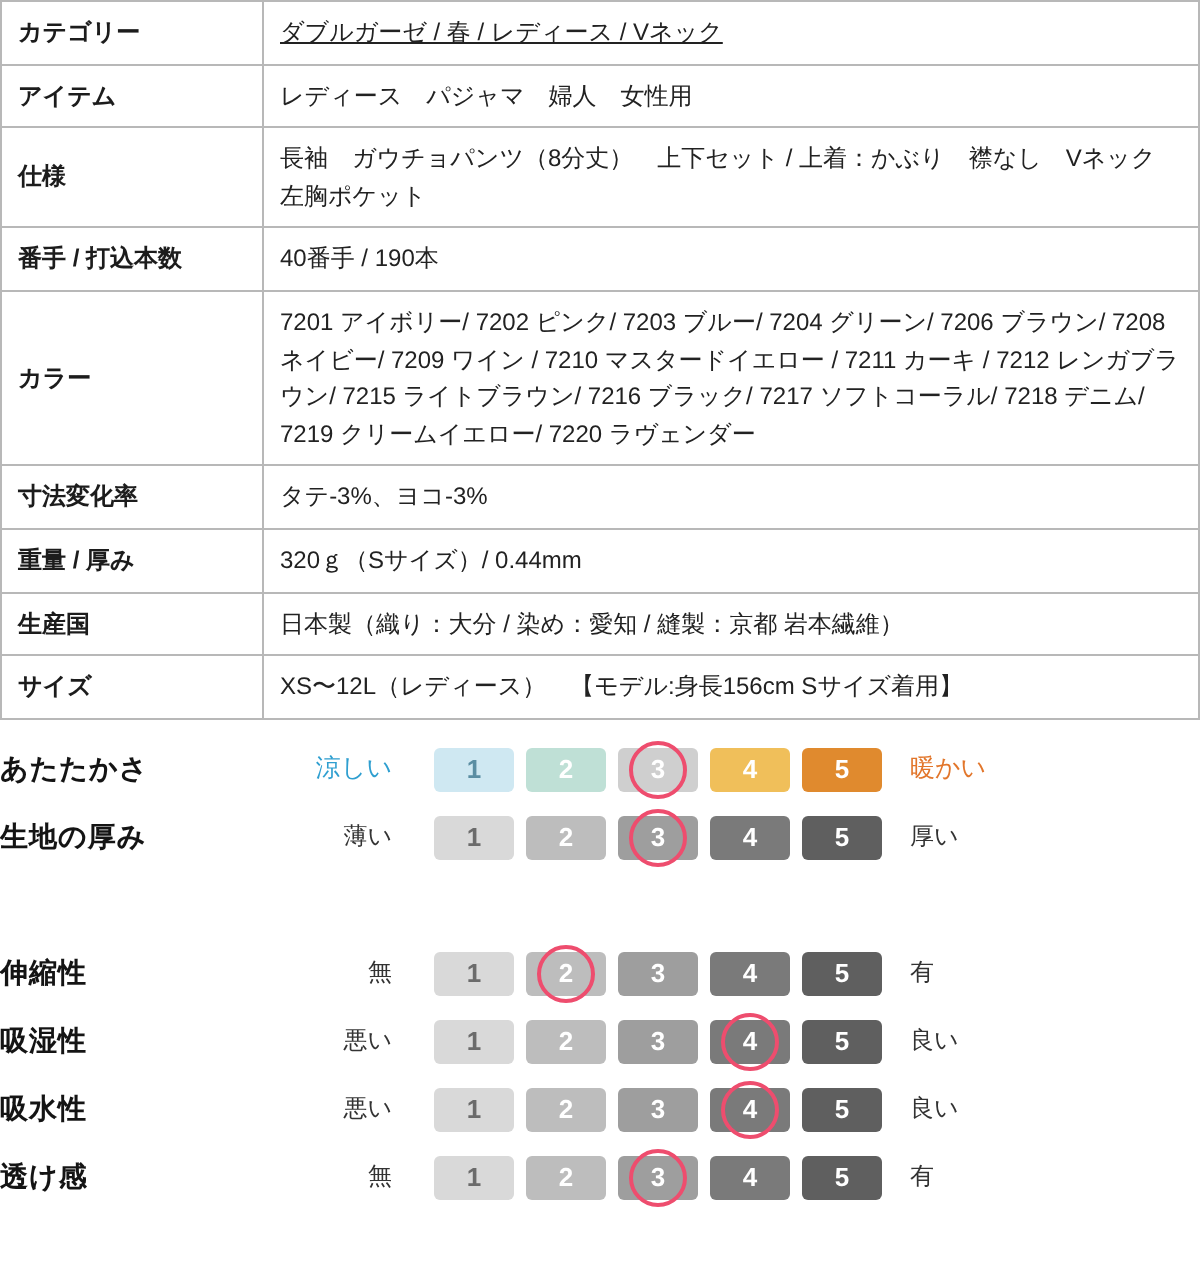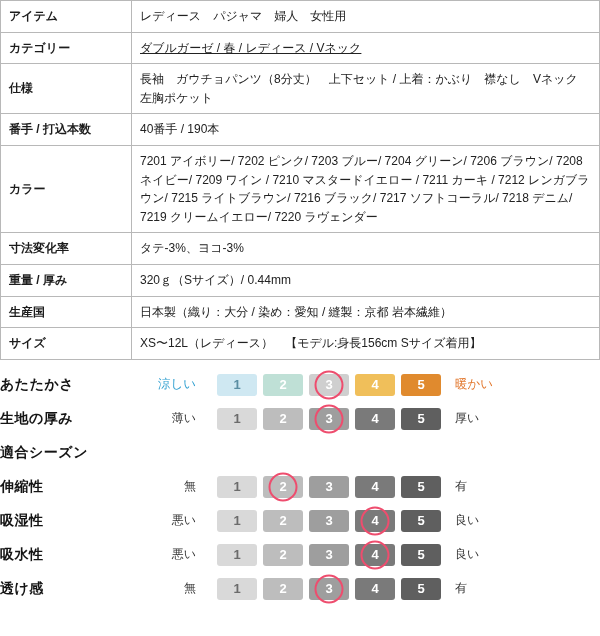--- a/index.html
+++ b/index.html
@@ -146,29 +146,29 @@
   }
 </style>
 </head>
 <body>
 
 <div class="page">
 
   <table class="spec">
     <tbody>
       <tr>
+        <td class="label">カテゴリー</td>
+        <td class="value">
+          <span class="val-line u">ダブルガーゼ / 春 / レディース / Vネック</span>
+        </td>
+      </tr>
+      <tr>
         <td class="label">アイテム</td>
         <td class="value">
           <span class="val-line">レディース　パジャマ　婦人　女性用</span>
-        </td>
-      </tr>
-      <tr>
-        <td class="label">カテゴリー</td>
-        <td class="value">
-          <span class="val-line u">ダブルガーゼ / 春 / レディース / Vネック</span>
         </td>
       </tr>
       <tr>
         <td class="label">仕様</td>
         <td class="value">
           <span class="val-line">長袖　ガウチョパンツ（8分丈）　上下セット / 上着：かぶり　襟なし　Vネック</span>
           <span class="val-line">左胸ポケット</span>
         </td>
       </tr>
       <tr>
@@ -238,21 +238,20 @@
             <span>3</span>
             <span class="circle"></span>
           </div>
         <div class="cell g4">4</div>
         <div class="cell g5">5</div>
         <div class="endcap right">厚い</div>
       </div>
     </div>
 
     <div class="rrow">
-      <div class="rlabel">適合シーズン</div>
     </div>
 
     <div class="rrow">
       <div class="rlabel">伸縮性</div>
       <div class="scale">
         <div class="endcap left">無</div>
         <div class="cell g1">1</div>
         <div class="cell g2">
             <span>2</span>
             <span class="circle"></span>

